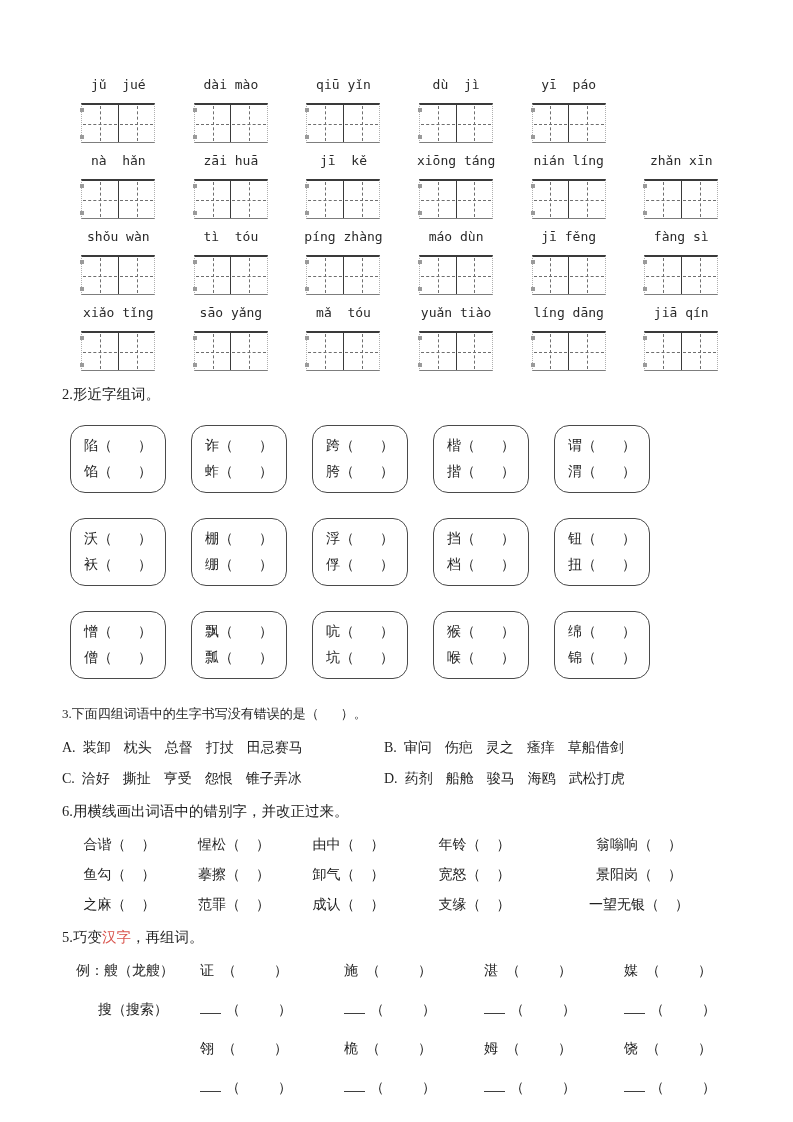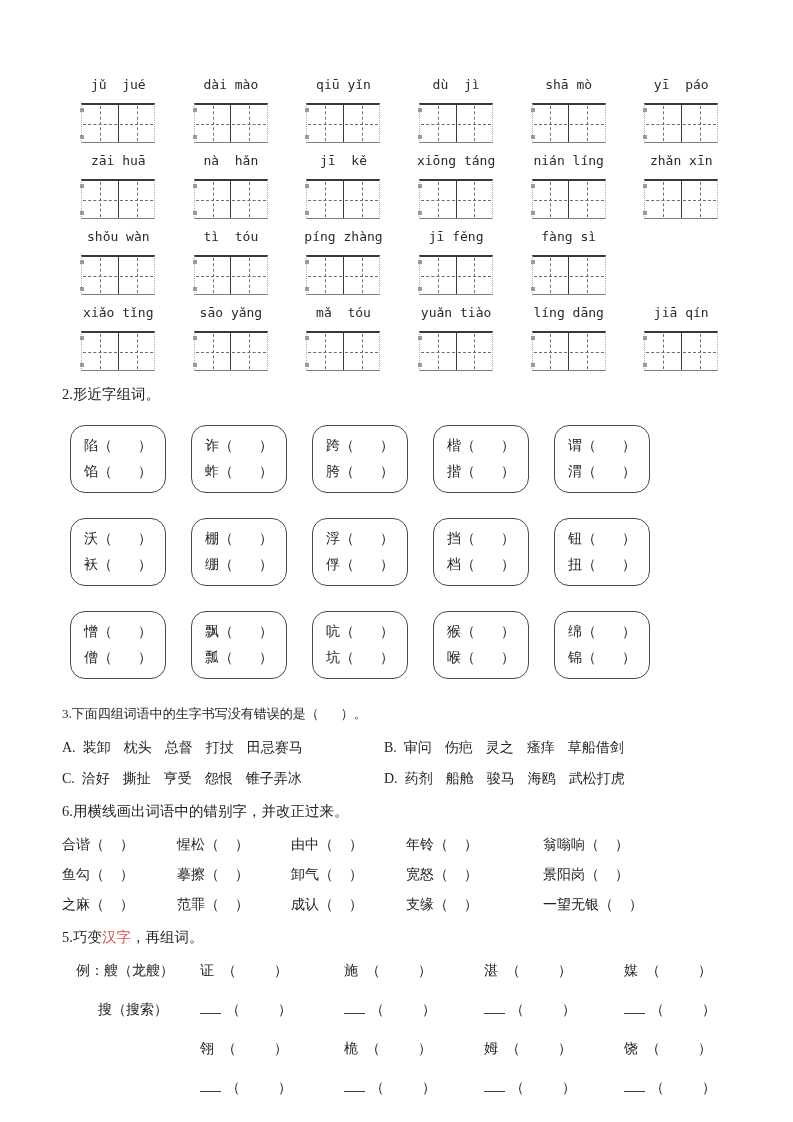--- a/index.html
+++ b/index.html
@@ -34,21 +34,21 @@
   .fbox{width:96px;box-sizing:border-box;border:1.3px solid #4a4a4a;border-radius:15px;padding:7px 0 7px 13px;}
   .fbox .bl{font-size:14px;line-height:26px;white-space:nowrap;}
 
   
   .opt-grid{display:grid;grid-template-columns:322px auto;row-gap:13px;margin:15px 0 6px 0;}
   .opt{display:flex;align-items:baseline;font-size:14px;white-space:nowrap;}
   .opt .lbl{margin-right:7px;}
   .opt .w{margin-right:13px;}
 
   
-  .fix-grid{display:grid;grid-template-columns:115px 114px 115px 137px auto;row-gap:12px;margin:15px 0 6px 0;}
+  .fix-grid{display:grid;grid-template-columns:115px 114px 115px 137px auto;row-gap:12px;margin:15px 0 6px 0;text-align:center;}
   .fx{font-size:14px;white-space:nowrap;}
 
   
   .red{color:#d9544d;}
   .s5-grid{display:grid;grid-template-columns:124px 144px 140px 140px auto;row-gap:19px;margin:14px 0 0 14px;}
   .s5c{font-size:14px;line-height:20px;white-space:nowrap;}
   .s5c .head{display:inline-block;min-width:22px;}
   .uline{display:inline-block;width:21px;border-bottom:1.4px solid #3f3f3f;height:12px;margin-right:5px;}
   .indent22{padding-left:22px;}
 </style>
@@ -80,50 +80,43 @@
         </div>
       </div>
     <div class="py-col">
         <span class="py">dù  jì</span>
         <div class="tzg">
           <i class="c"></i>
           <i class="c"></i>
         </div>
       </div>
     <div class="py-col">
-        <span class="py">shā mò</span>
-        <div class="tzg">
-          <i class="c"></i>
-          <i class="c"></i>
-        </div>
-      </div>
-    <div class="py-col">
         <span class="py">yī  páo</span>
         <div class="tzg">
           <i class="c"></i>
           <i class="c"></i>
         </div>
       </div>
   </div>
   <div class="py-row">
     <div class="py-col">
+        <span class="py">nà  hǎn</span>
+        <div class="tzg">
+          <i class="c"></i>
+          <i class="c"></i>
+        </div>
+      </div>
+    <div class="py-col">
         <span class="py">zāi huā</span>
         <div class="tzg">
           <i class="c"></i>
           <i class="c"></i>
         </div>
       </div>
     <div class="py-col">
-        <span class="py">nà  hǎn</span>
-        <div class="tzg">
-          <i class="c"></i>
-          <i class="c"></i>
-        </div>
-      </div>
-    <div class="py-col">
         <span class="py">jī  kě</span>
         <div class="tzg">
           <i class="c"></i>
           <i class="c"></i>
         </div>
       </div>
     <div class="py-col">
         <span class="py">xiōng táng</span>
         <div class="tzg">
           <i class="c"></i>
@@ -155,20 +148,27 @@
       </div>
     <div class="py-col">
         <span class="py">tì  tóu</span>
         <div class="tzg">
           <i class="c"></i>
           <i class="c"></i>
         </div>
       </div>
     <div class="py-col">
         <span class="py">píng zhàng</span>
+        <div class="tzg">
+          <i class="c"></i>
+          <i class="c"></i>
+        </div>
+      </div>
+    <div class="py-col">
+        <span class="py">máo dùn</span>
         <div class="tzg">
           <i class="c"></i>
           <i class="c"></i>
         </div>
       </div>
     <div class="py-col">
         <span class="py">jī fěng</span>
         <div class="tzg">
           <i class="c"></i>
           <i class="c"></i>

